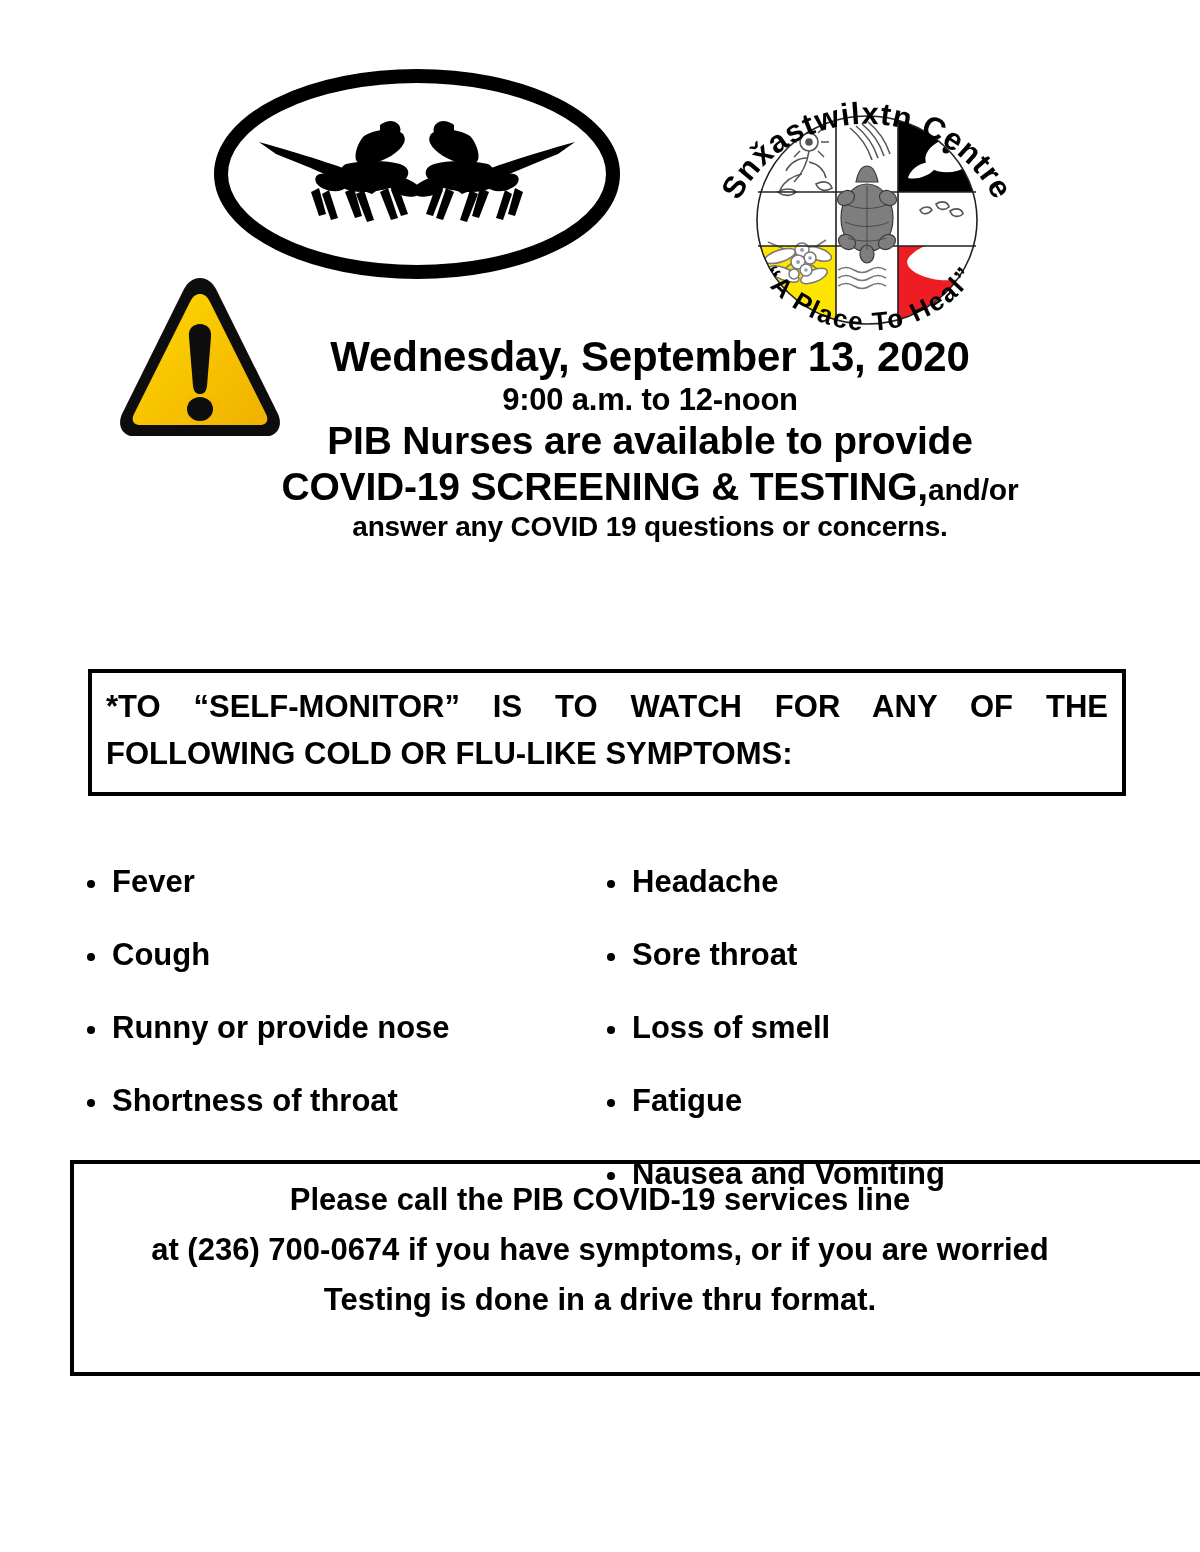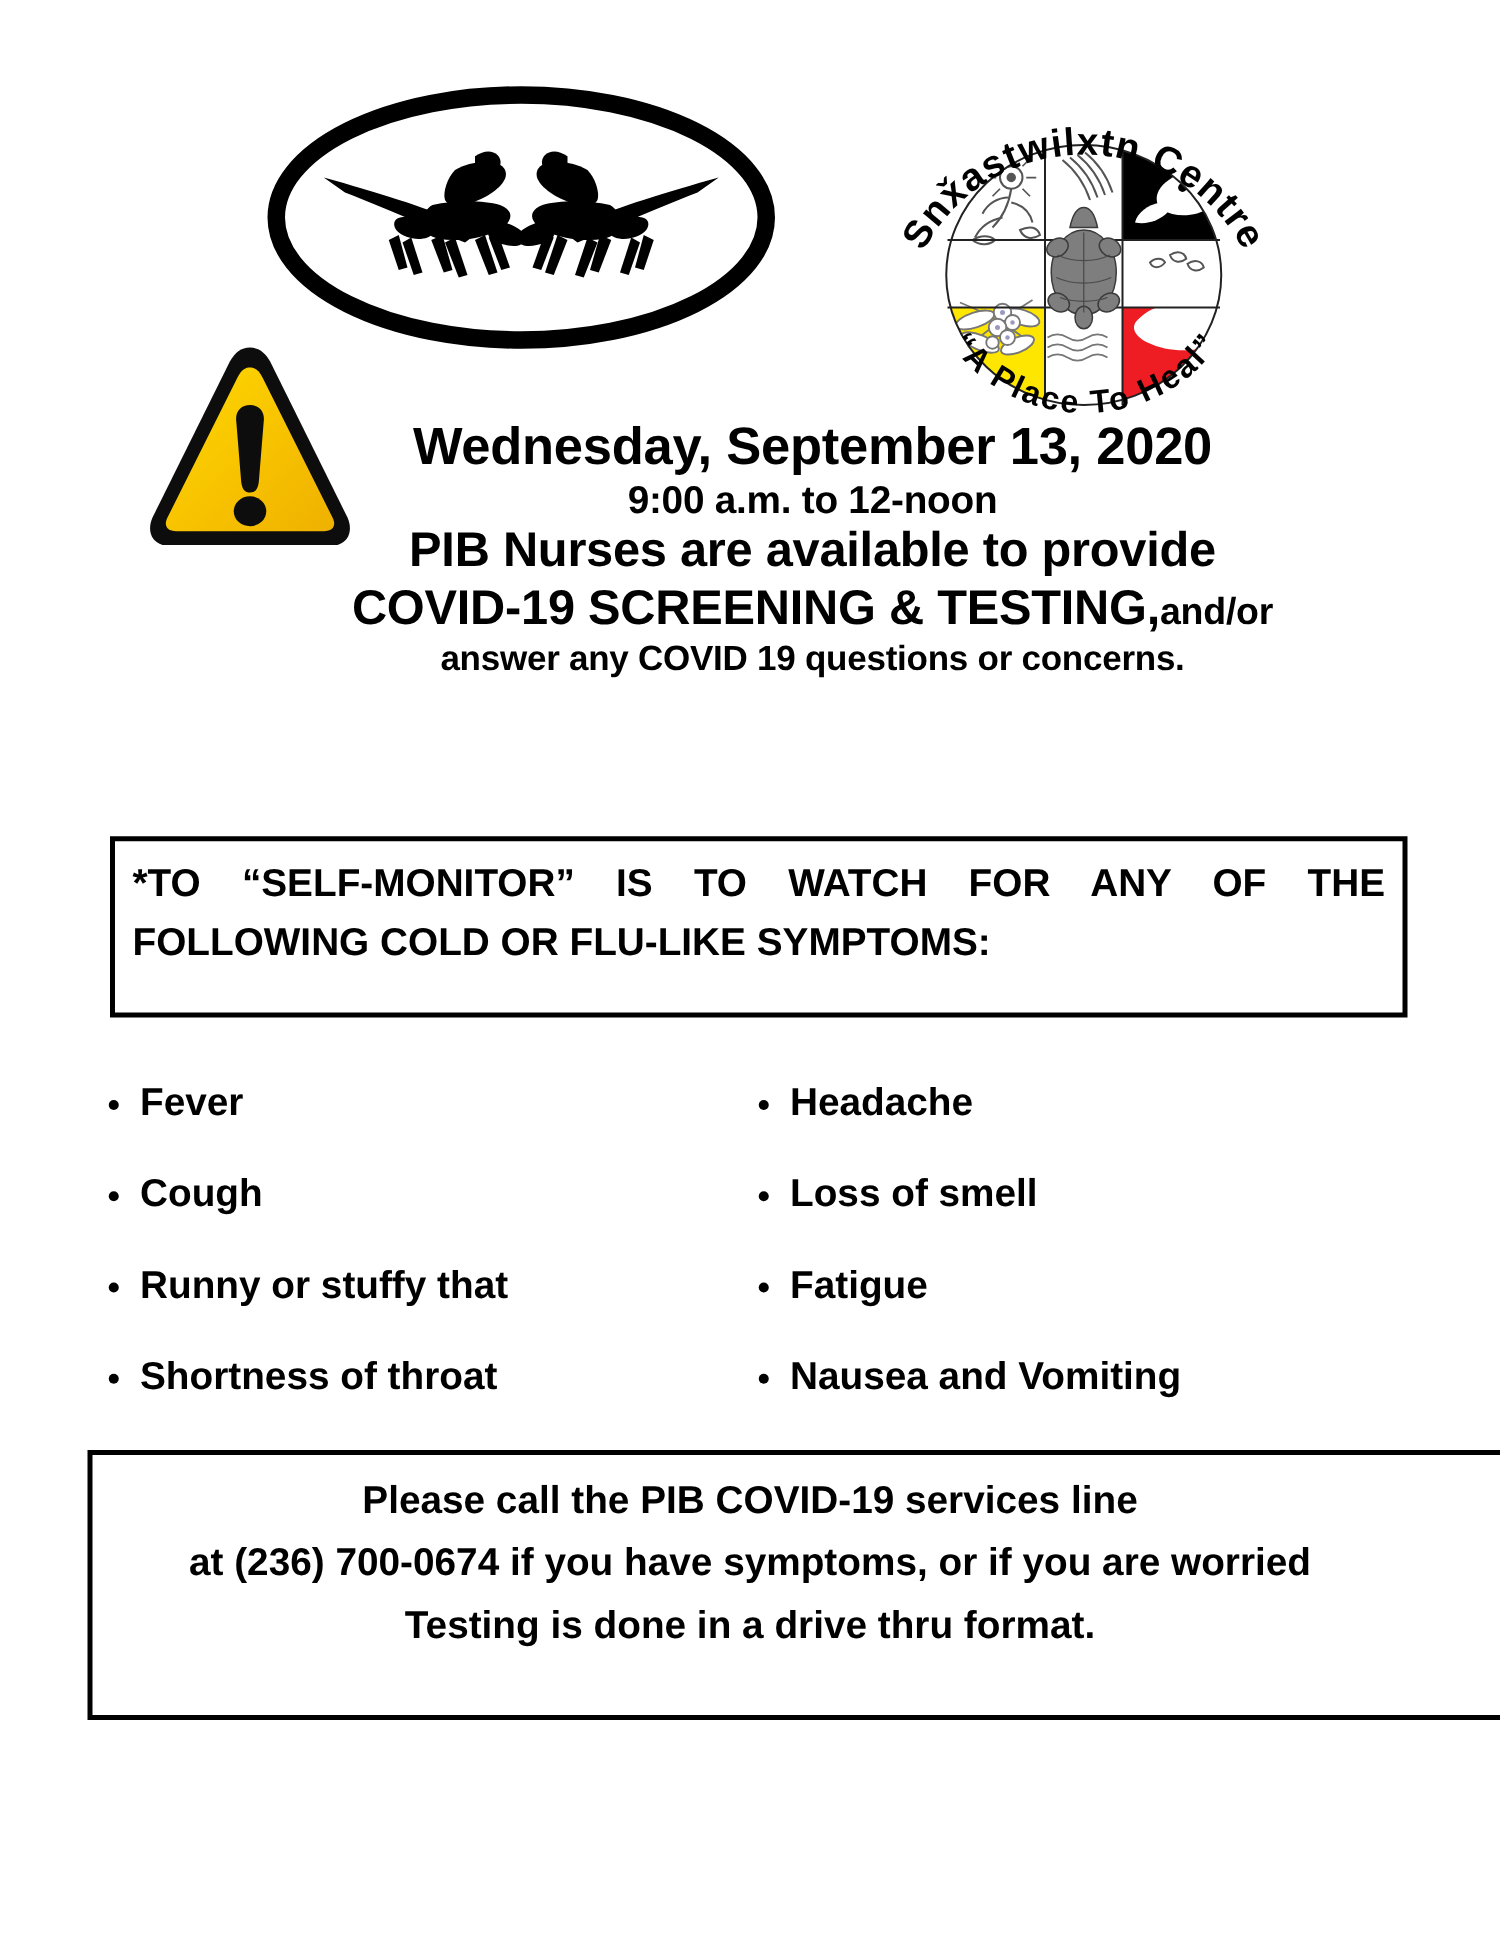--- a/index.html
+++ b/index.html
@@ -71,21 +71,21 @@
   .hl-4 { font-size: 39px; }
   .hl-4 .small { font-size: 30px; }
   .hl-5 { font-size: 28px; }
 
   
   #selfmonitor-box {
     position: absolute;
     left: 88px;
     top: 669px;
     width: 1038px;
-    height: 145px;
+    height: 127px;
     border: 4px solid #000;
     box-sizing: border-box;
   }
   #selfmonitor-text {
     position: absolute;
     left: 14px;
     top: 10px;
     width: 1002px;
     font-size: 31px;
     font-weight: bold;
@@ -374,32 +374,36 @@
     <div class="symptom-item">
       <span class="bullet"><span class="dot"></span></span>
       <span class="symptom-label">Fever</span>
     </div>
     <div class="symptom-item">
       <span class="bullet"><span class="dot"></span></span>
       <span class="symptom-label">Cough</span>
     </div>
     <div class="symptom-item">
       <span class="bullet"><span class="dot"></span></span>
-      <span class="symptom-label">Runny or stuffy that</span>
+      <span class="symptom-label">Runny or provide nose</span>
     </div>
     <div class="symptom-item">
       <span class="bullet"><span class="dot"></span></span>
       <span class="symptom-label">Shortness of throat</span>
     </div>
   </div>
 
   <div class="symptom-col right">
     <div class="symptom-item">
       <span class="bullet"><span class="dot"></span></span>
       <span class="symptom-label">Headache</span>
+    </div>
+    <div class="symptom-item">
+      <span class="bullet"><span class="dot"></span></span>
+      <span class="symptom-label">Sore throat</span>
     </div>
     <div class="symptom-item">
       <span class="bullet"><span class="dot"></span></span>
       <span class="symptom-label">Loss of smell</span>
     </div>
     <div class="symptom-item">
       <span class="bullet"><span class="dot"></span></span>
       <span class="symptom-label">Fatigue</span>
     </div>
     <div class="symptom-item">

